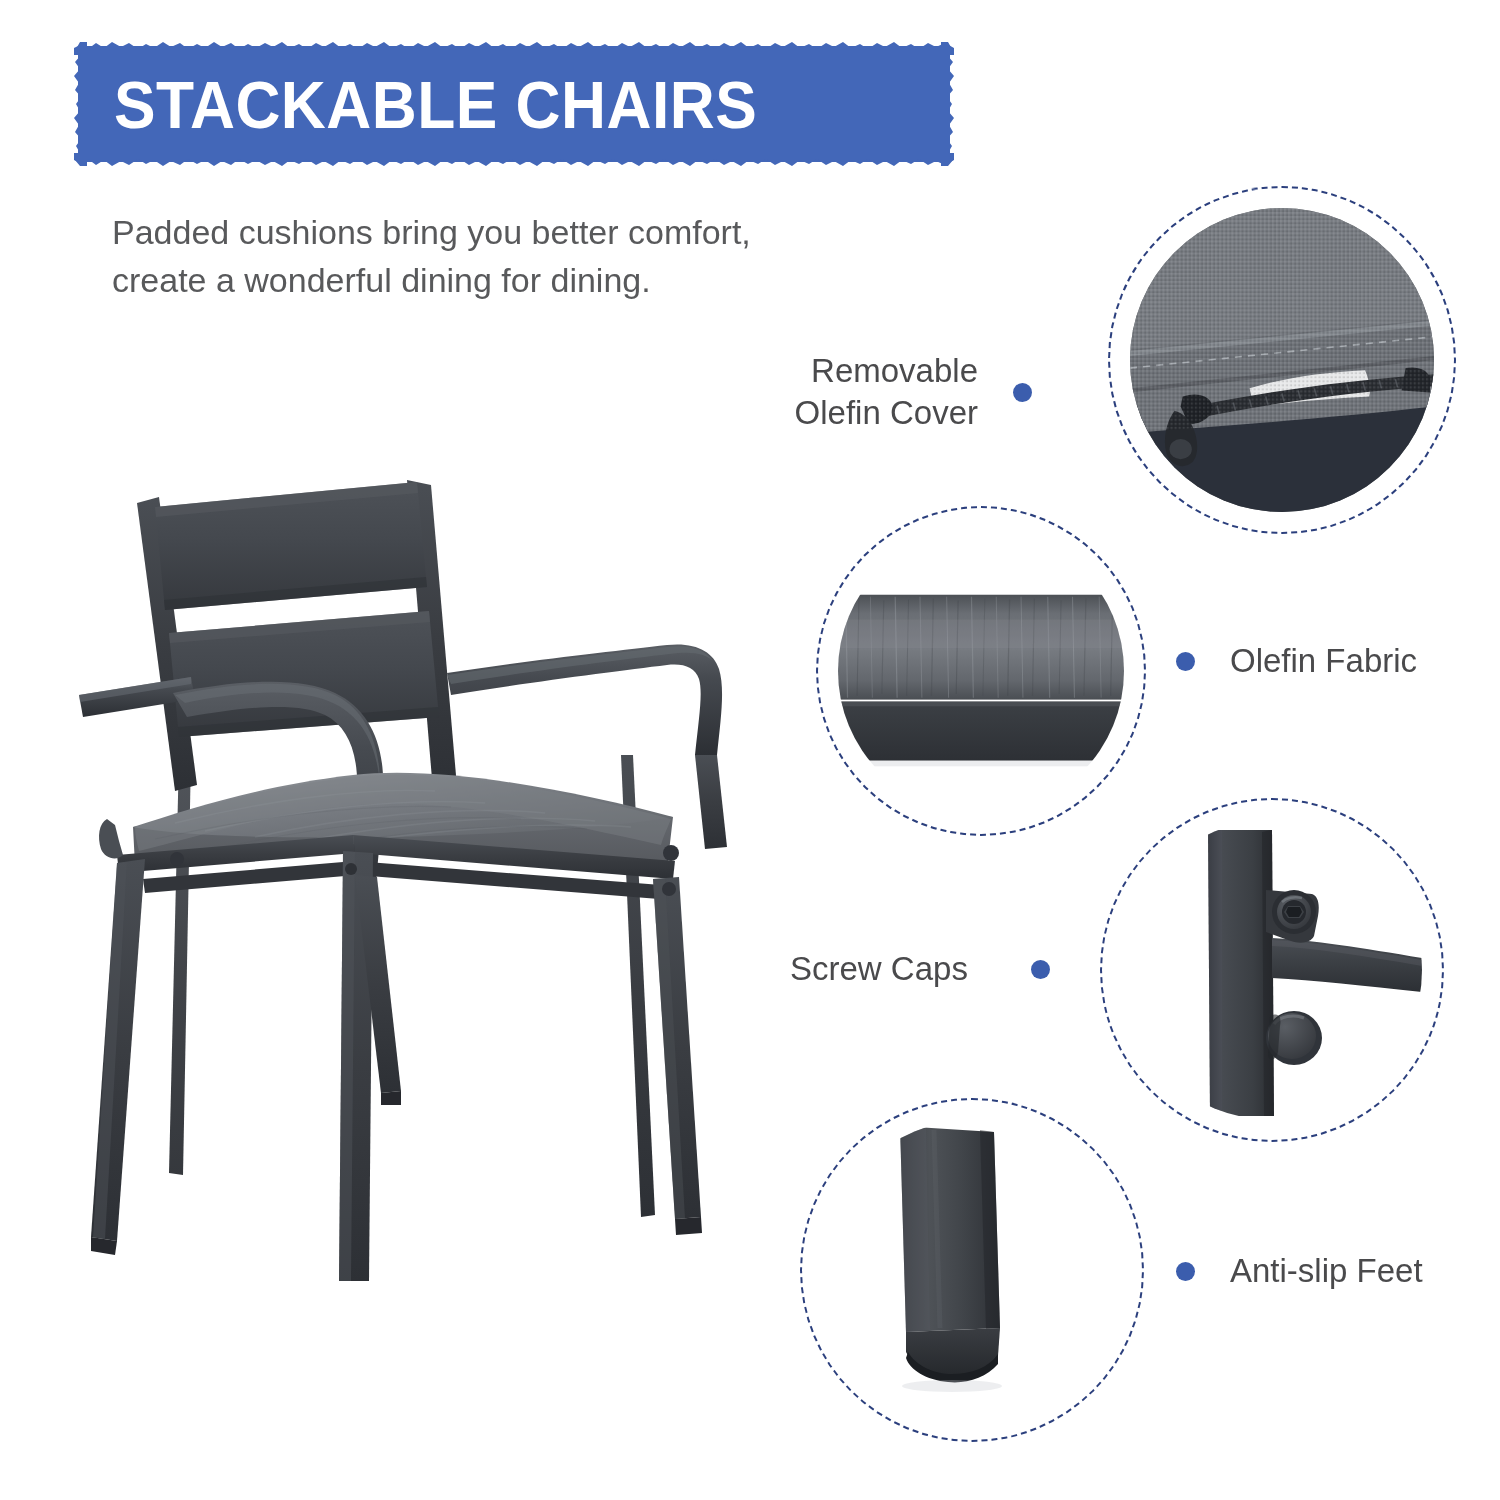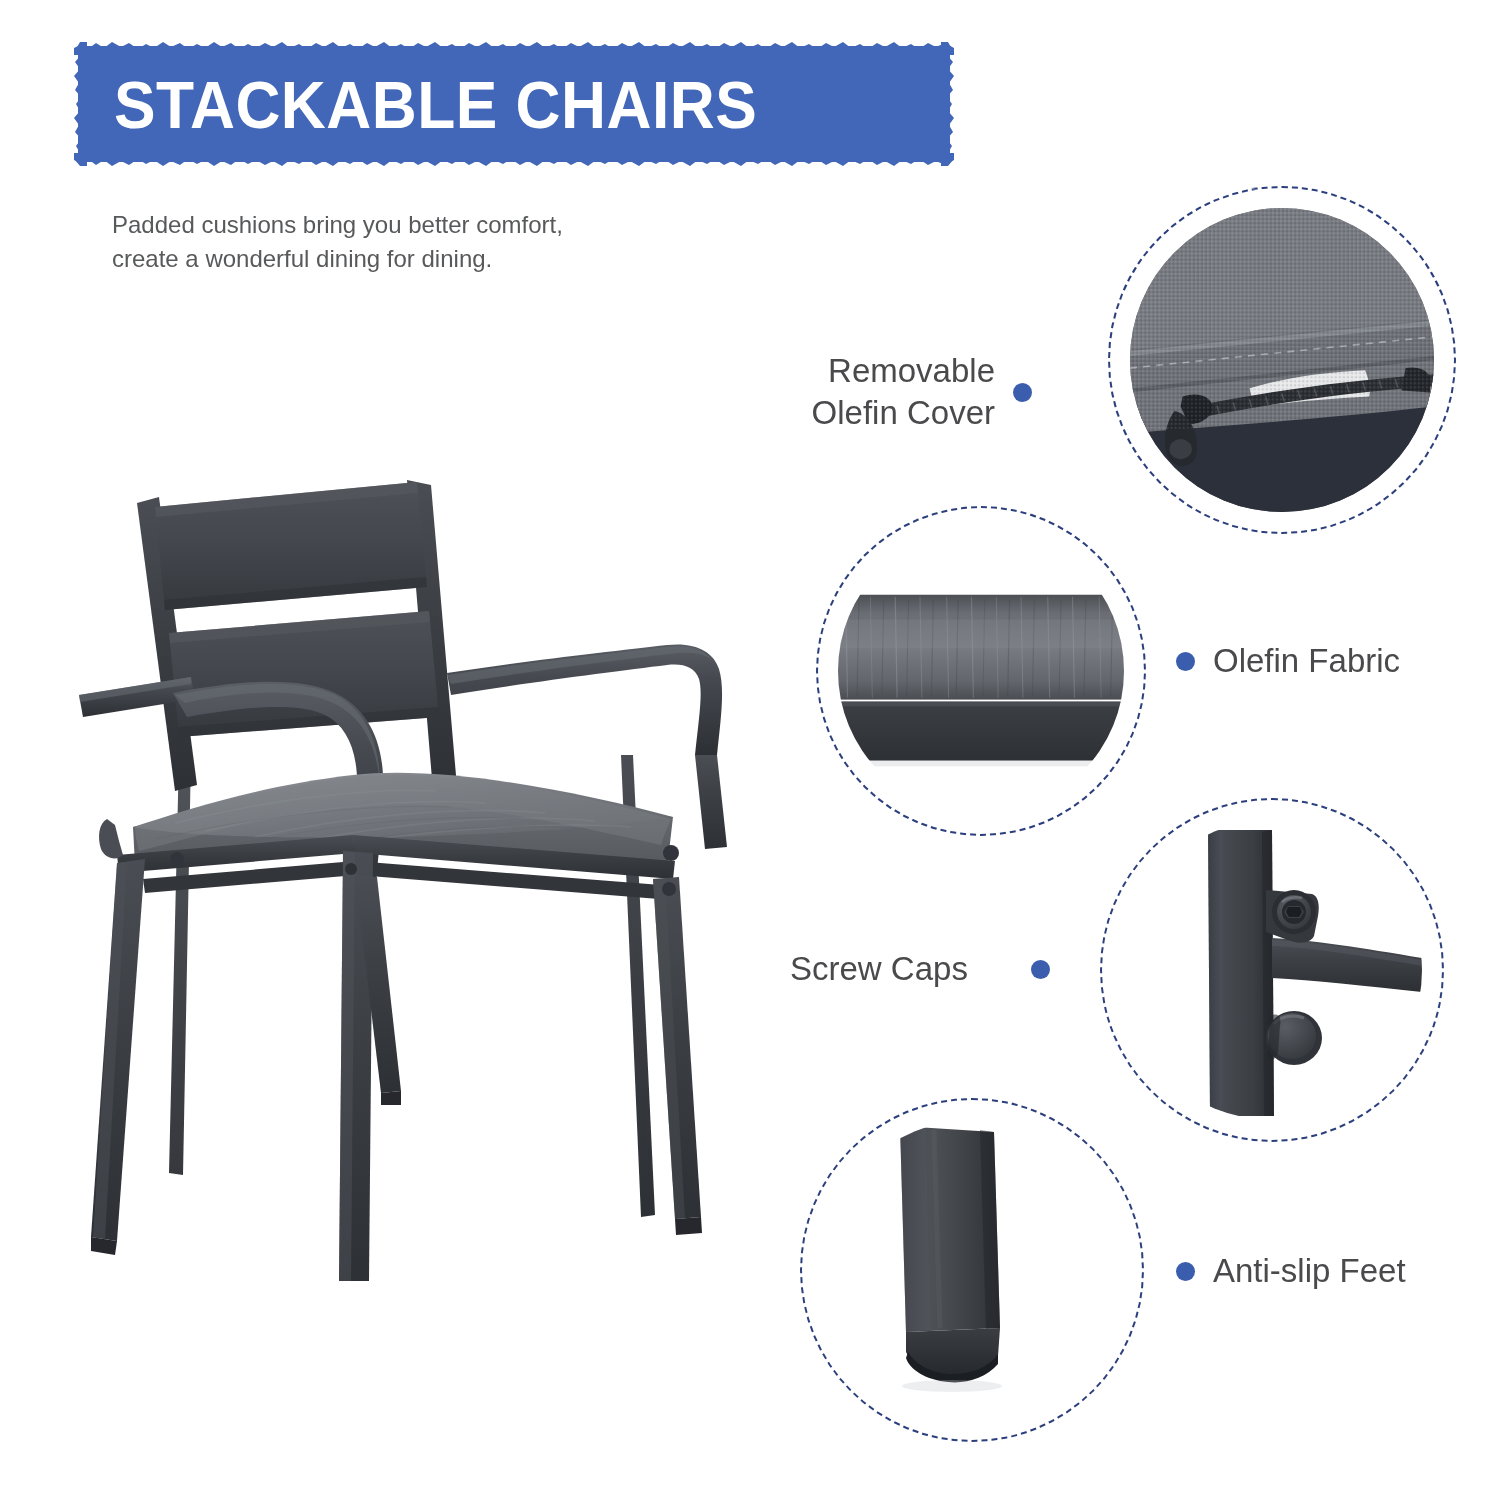--- a/index.html
+++ b/index.html
@@ -45,21 +45,21 @@
     white-space: nowrap;
   }
   #title-text.squeeze { transform: translateY(-50%) scaleX(0.93); }
 
   
   #subtitle {
     position: absolute;
     left: 112px; top: 208px;
     width: 820px;
     color: #58595b;
-    font-size: 24px;
+    font-size: 34px;
     line-height: 1.42;
     font-weight: 400;
   }
   #subtitle .line { display: block; white-space: nowrap; }
 
   
   #chair-figure {
     position: absolute;
     left: 55px; top: 455px;
     width: 700px; height: 830px;
@@ -89,21 +89,21 @@
     overflow: hidden;
     background: #ffffff;
   }
   .callout-circle .photo svg { display: block; width: 100%; height: 100%; }
 
   
   .callout-label {
     position: absolute;
     display: flex;
     align-items: center;
-    gap: 18px;
+    gap: 35px;
     color: #4a4a4c;
     font-size: 33px;
     line-height: 1.28;
     white-space: nowrap;
   }
   .callout-label .marker-dot {
     width: 19px; height: 19px;
     border-radius: 50%;
     background: #3b5dad;
     flex: 0 0 auto;

